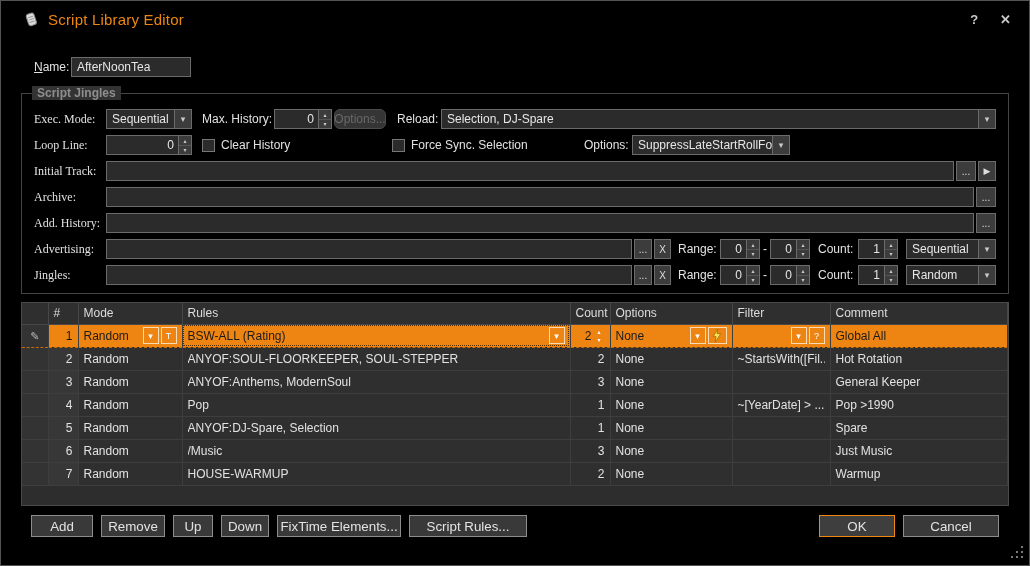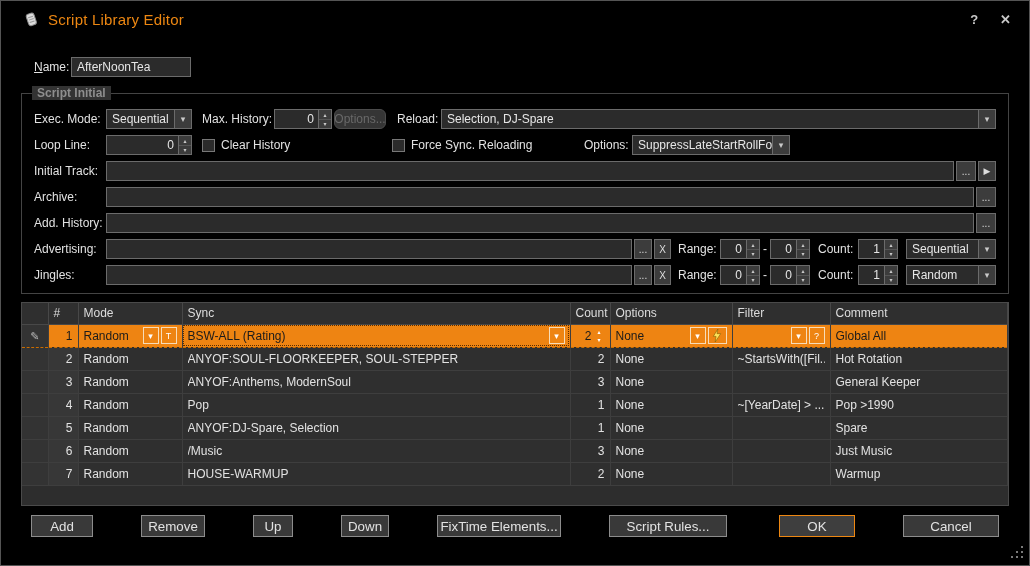--- a/index.html
+++ b/index.html
@@ -22,21 +22,21 @@
   .tbox { background:#2B2B2B; border:1px solid #6B6B6B; color:#E6E6E6; height:20px; }
   .name-input { width:120px; padding:0 5px; font:inherit; outline:none; }
   .path { margin-left:12px; color:#DCDCDC; }
 
   
   .groupbox { position:relative; margin:16px 20px 0; border:1px solid #444444; padding:15px 12px 6px 12px; }
   .group-title { position:absolute; top:-8px; left:10px; padding:0 5px; background:#333333; color:#8E8E8E; font-weight:bold; }
   .srow { display:flex; align-items:center; height:20px; margin-bottom:6px; }
   .srow:last-child { margin-bottom:2px; }
   .lbl { color:#E2E2E2; white-space:nowrap; }
-  .lb72 { width:72px; flex:0 0 72px; }
+  .lb72 { width:72px; flex:0 0 72px;font-family:Liberation Serif, serif; }
   .field { flex:1; height:20px; background:#2B2B2B; border:1px solid #6B6B6B; }
 
   .combo { display:flex; align-items:stretch; height:20px; background:#2B2B2B; border:1px solid #6B6B6B; }
   .combo-text { flex:1; padding:2px 5px; white-space:nowrap; overflow:hidden; color:#E6E6E6; }
   .combo-btn { flex:0 0 17px; background:#3C3C3C; border-left:1px solid #6B6B6B; display:grid; place-items:center; color:#C9C9C9; font-size:9px; }
 
   .spin { display:flex; align-items:stretch; height:20px; background:#2B2B2B; border:1px solid #6B6B6B; }
   .spin-val { flex:1; text-align:right; padding:2px 4px 0 2px; color:#E6E6E6; }
   .spin-btns { flex:0 0 13px; border-left:1px solid #6B6B6B; display:flex; flex-direction:column; }
   .spin-btns span { flex:1; display:grid; place-items:center; font-size:6px; color:#C9C9C9; background:#3C3C3C; }
@@ -68,21 +68,21 @@
   .cellflex { display:flex; align-items:center; height:100%; }
   .celltext { flex:1; overflow:hidden; white-space:nowrap; }
   .pencil { color:#B5B5B5; font-size:11px; }
   .rbtn { flex:0 0 16px; height:17px; margin-left:2px; border:1px solid #F7DCB8; background:var(--selection,#EE8412);
           color:#FFFFFF; display:inline-grid; place-items:center; font-size:9px; }
   .rbtn.wide { flex:0 0 19px; }
   .rspin { flex:0 0 11px; height:17px; margin-left:2px; display:flex; flex-direction:column; color:#FFFFFF; }
   .rspin span { flex:1; display:grid; place-items:center; font-size:6px; }
 
   
-  .footer { display:flex; align-items:center; margin:9px 20px 0; padding:0 10px;gap:40px; }
+  .footer { display:flex; align-items:center; margin:9px 20px 0; padding:0 10px; }
   .footer .btn { margin-right:8px; }
   .b-add { width:62px; } .b-remove { width:64px; } .b-up { width:40px; } .b-down { width:48px; }
   .b-fixtime { width:124px; } .b-rules { width:118px; }
   .b-ok { width:76px; margin-left:auto; border:1px solid var(--accent,#ED8712); background:#3E3E3E; }
   .b-cancel { width:96px; margin-right:0 !important; }
 
   .grip { position:absolute; right:6px; bottom:6px; width:13px; height:13px; }
   .grip::before { content:""; position:absolute; right:0; top:0; width:2px; height:2px; background:#7A7A7A;
      box-shadow: -5px 5px 0 #7A7A7A, 0 5px 0 #7A7A7A, -10px 10px 0 #7A7A7A, -5px 10px 0 #7A7A7A, 0 10px 0 #7A7A7A; }
 </style>
@@ -106,21 +106,21 @@
     <span class="tb-btn tb-help">?</span>
     <span class="tb-btn tb-close">✕</span>
   </div>
 
   <div class="name-row">
     <span class="name-label lbl"><span class="mn">N</span><span>ame:</span></span>
     <input class="tbox name-input" value="AfterNoonTea" style="">
   </div>
 
   <div class="groupbox">
-    <span class="group-title">Script Initial</span>
+    <span class="group-title">Script Jingles</span>
 
     <div class="srow">
       <span class="lbl lb72">Exec. Mode:</span>
       <div class="combo" style="width:86px;">
         <span class="combo-text">Sequential</span>
         <span class="combo-btn">▾</span>
       </div>
       <span class="lbl" style="margin-left:10px;width:72px;">Max. History:</span>
       <div class="spin" style="width:58px;">
         <span class="spin-val">0</span>
@@ -145,21 +145,21 @@
             <span>▴</span>
             <span>▾</span>
           </span>
       </div>
       <span style="display:flex;align-items:center;margin-left:10px;width:190px;">
         <span class="cb"></span>
         <span class="lbl">Clear History</span>
       </span>
       <span style="display:flex;align-items:center;width:178px;">
         <span class="cb"></span>
-        <span class="lbl">Force Sync. Reloading</span>
+        <span class="lbl">Force Sync. Selection</span>
       </span>
       <span class="lbl" style="margin-left:14px;width:48px;">Options:</span>
       <div class="combo" style="width:158px;">
         <span class="combo-text">SuppressLateStartRollFor...</span>
         <span class="combo-btn">▾</span>
       </div>
     </div>
 
     <div class="srow">
       <span class="lbl lb72">Initial Track:</span>
@@ -261,21 +261,21 @@
         <col style="width:40px">
           <col style="width:122px">
           <col style="width:98px">
           <col>
       </colgroup>
       <thead>
         <tr>
           <th class="c-rowhdr"></th>
           <th class="c-num">#</th>
           <th>Mode</th>
-          <th>Sync</th>
+          <th>Rules</th>
           <th>Count</th>
           <th>Options</th>
           <th>Filter</th>
           <th>Comment</th>
         </tr>
       </thead>
       <tbody>
           <tr class="grid-row selected">
             <td class="c-rowhdr"><span class="pencil">✎</span></td>
             <td class="c-num">1</td>

